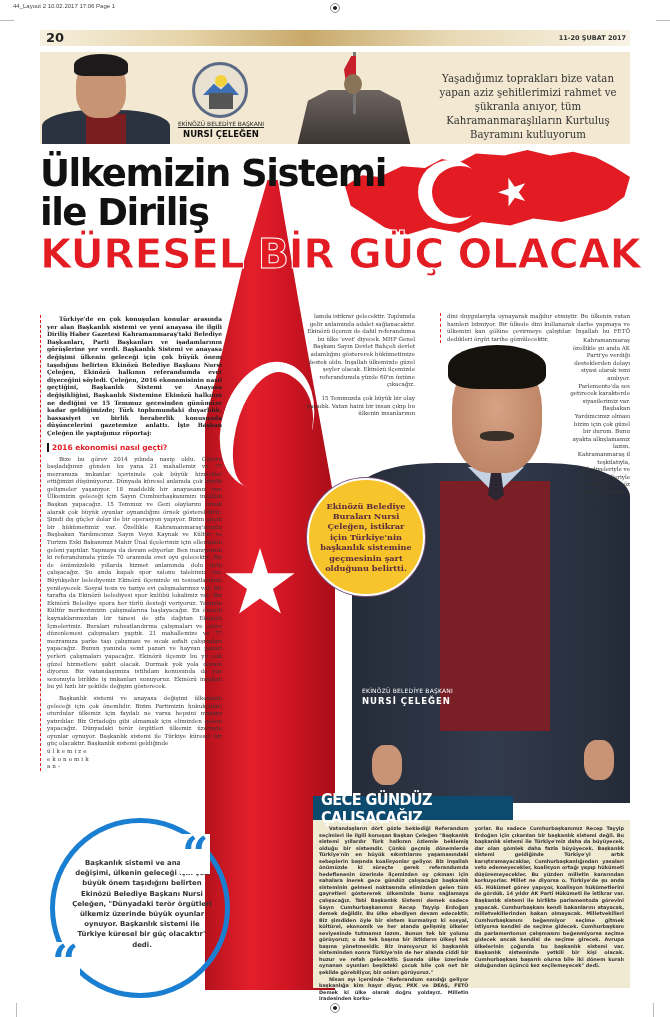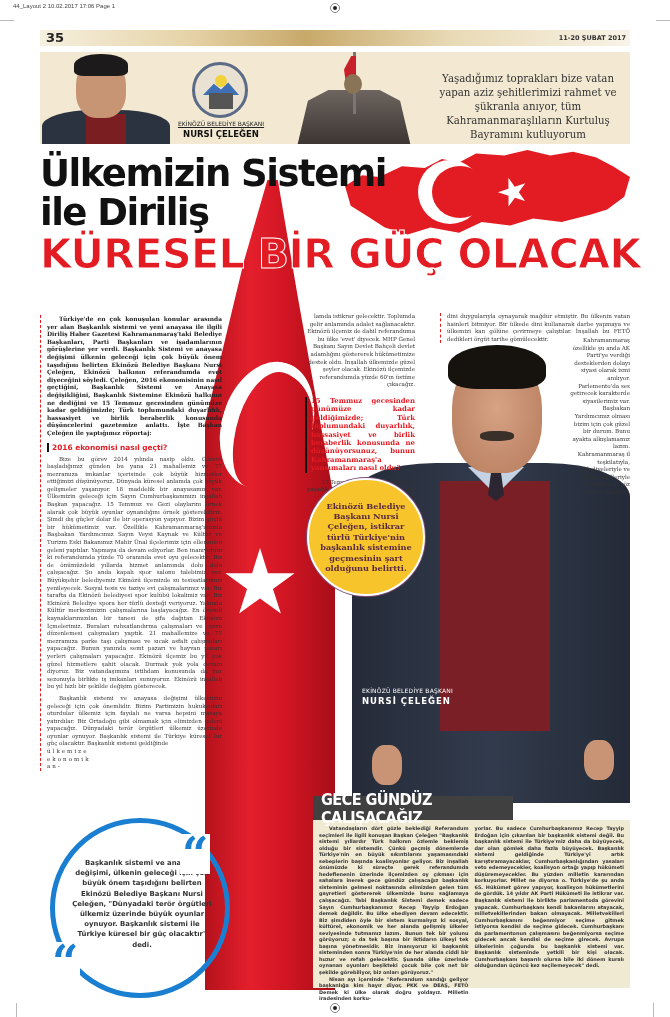--- a/index.html
+++ b/index.html
@@ -91,39 +91,39 @@
   .p-suit { position: absolute; left: 0; top: 118px; width: 278px; height: 340px; background: linear-gradient(90deg, #252b38, #323b4d 50%, #242a37); border-radius: 30% 30% 0 0 / 10% 10% 0 0; }
   .p-sweater { position: absolute; left: 88px; top: 136px; width: 110px; height: 250px; background: #7b1f26; clip-path: polygon(0 0, 100% 0, 100% 100%, 0 100%); }
   .p-shirt { position: absolute; left: 116px; top: 122px; width: 56px; height: 28px; background: #c4d2e3; clip-path: polygon(0 0, 100% 0, 50% 100%); }
   .p-tie { position: absolute; left: 136px; top: 126px; width: 16px; height: 30px; background: #2b2632; clip-path: polygon(20% 0, 80% 0, 100% 80%, 50% 100%, 0 80%); }
   .p-hand-l { position: absolute; left: 20px; top: 400px; width: 30px; height: 40px; background: #c99476; border-radius: 40%; }
   .p-hand-r { position: absolute; left: 232px; top: 395px; width: 30px; height: 40px; background: #c99476; border-radius: 40%; }
   .p-caption-sm { position: absolute; left: 10px; top: 342px; font-family: "DejaVu Sans", sans-serif; font-size: 6px; color: #fff; letter-spacing: 0.2px; }
   .p-caption-lg { position: absolute; left: 10px; top: 351px; font-family: "DejaVu Sans", sans-serif; font-weight: bold; font-size: 8.5px; color: #fff; letter-spacing: 1px; }
 
   
-  .green-head { position: absolute; left: 313px; top: 796px; width: 200px; height: 24px; background: #404040; z-index: 6; display: flex; align-items: center; padding-left: 8px; }
+  .green-head { position: absolute; left: 313px; top: 796px; width: 200px; height: 24px; background: #0c4a6e; z-index: 6; display: flex; align-items: center; padding-left: 8px; }
   .green-head span { font-family: "DejaVu Sans", sans-serif; font-weight: bold; font-size: 14.5px; color: #fff; letter-spacing: -0.6px; transform: scaleY(1.15); display: inline-block; }
   .green-box { position: absolute; left: 313px; top: 820px; width: 317px; height: 168px; background: #f1ead3; z-index: 5; padding: 5px 6px; display: flex; gap: 6px; }
   .green-box .gcol { flex: 1; font-family: "DejaVu Sans", sans-serif; font-weight: bold; font-size: 4.9px; line-height: 6.55px; color: #333; text-align: justify; }
   .green-box .gcol p { text-indent: 10px; }
 </style>
 </head>
 <body>
 
 <div class="slug">44_Layout 2 10.02.2017 17:06 Page 1</div>
 <div class="reg-mark" style="left:330px; top:3px;"></div>
 <div class="reg-mark" style="left:330px; top:1003px;"></div>
 <div class="crop-h" style="left:0; top:20px;"></div>
 <div class="crop-h" style="right:0; top:20px;"></div>
 <div class="crop-v" style="left:16px; top:1003px;"></div>
 <div class="crop-v" style="right:16px; top:1003px;"></div>
 
 <div class="page-strip">
-  <span class="page-num">35</span>
+  <span class="page-num">20</span>
   <span class="page-date">11-20 ŞUBAT 2017</span>
 </div>
 
 <div class="ad-banner">
   <div class="ad-photo">
     <div class="suit"></div>
       <div class="sweater"></div>
       <div class="head"></div>
       <div class="hair"></div>
   </div>
@@ -162,26 +162,25 @@
   <p class="narrow">ülkemize ekonomik an-</p>
 </div>
 
 <div class="quote-circle"></div>
 <div class="qmark open">“</div>
 <div class="qmark close">“</div>
 <div class="quote-text">Başkanlık sistemi ve anayasa değişimi, ülkenin geleceği için çok büyük önem taşıdığını belirten Ekinözü Belediye Başkanı Nursi Çeleğen, "Dünyadaki terör örgütleri ülkemiz üzerinde büyük oyunlar oynuyor. Başkanlık sistemi ile Türkiye küresel bir güç olacaktır" dedi.</div>
 
 <div class="col-mid">
   <p class="body-text">lamda istikrar gelecektir. Toplumda gelir anlamında adalet sağlanacaktır. Ekinözü ilçemiz de dahil referanduma bu ülke 'evet' diyecek. MHP Genel Başkanı Sayın Devlet Bahçeli devlet adamlığını göstererek hükümetimize destek oldu. İnşallah ülkemizde güzel şeyler olacak. Ekinözü ilçemizde referandumda yüzde 60'ın üstüne çıkacağız.</p>
-  <h3 class="q-head">15 Temmuz gecesinden günümüze kadar geldiğimizde; Türk toplumundaki duyarlılık, hassasiyet ve birlik beraberlik konusunda ne düşünüyorsunuz, bunun Kahramanmaraş'a yansımaları nasıl oldu?</h3>
   <p class="body-text tail">15 Temmuzda çok büyük bir olay yaşadık. Vatan haini bir insan çıkıp bu ülkenin insanlarının</p>
 </div>
 
 <div class="yellow-badge">
-  <span>Ekinözü Belediye Başkanı Nursi Çeleğen, istikrar türlü Türkiye'nin başkanlık sistemine geçmesinin şart olduğunu belirtti.</span>
+  <span>Ekinözü Belediye Buraları Nursi Çeleğen, istikrar için Türkiye'nin başkanlık sistemine geçmesinin şart olduğunu belirtti.</span>
 </div>
 
 <div class="col-right-top">dini duygularıyla oynayarak mağdur etmiştir. Bu ülkenin vatan hainleri bitmiyor. Bir ülkede dini kullanarak darbe yapmaya ve ülkemizi kan gölüne çevirmeye çalıştılar. İnşallah bu FETÖ dedikleri örgüt tarihe gömülecektir.</div>
 
 <div class="portrait">
   <div class="p-suit"></div>
   <div class="p-sweater"></div>
   <div class="p-shirt"></div>
   <div class="p-tie"></div>
   <div class="p-head"></div>

